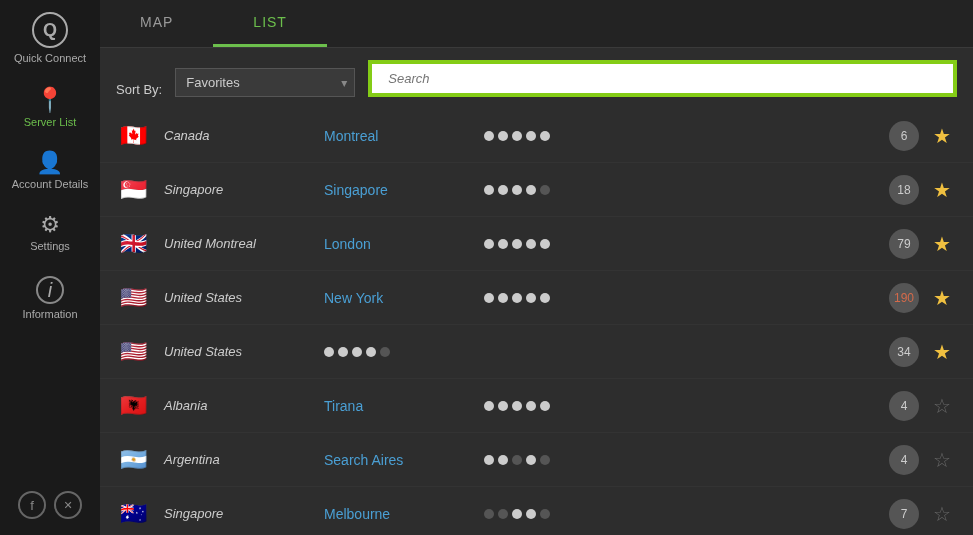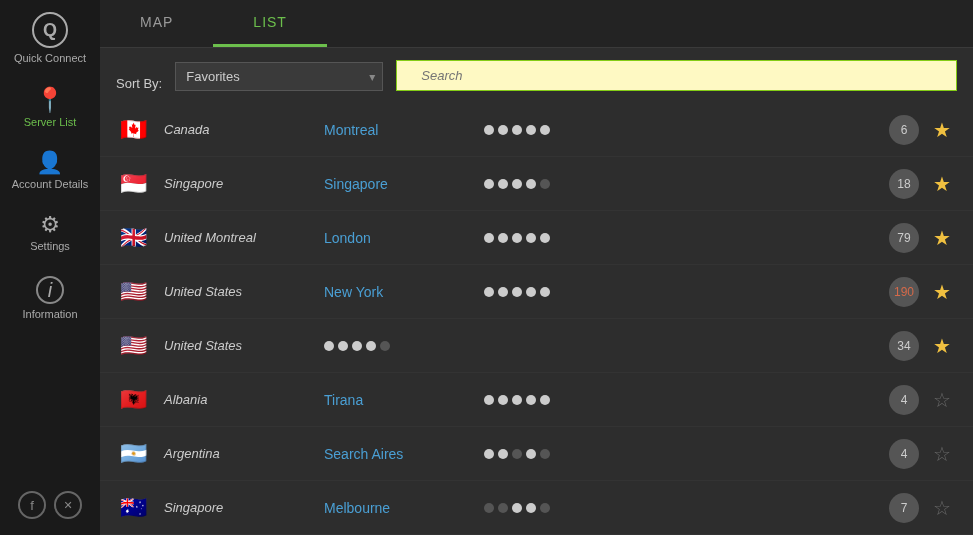--- a/index.html
+++ b/index.html
@@ -119,36 +119,36 @@
       align-items: center;
     }
     .sort-select {
       background: #3a3a3a;
       border: 1px solid #555;
       color: #ccc;
       padding: 6px 32px 6px 10px;
       font-size: 13px;
       appearance: none;
       cursor: pointer;
-      width: 208px;
+      width: 180px;
       outline: none;
     }
     .sort-chevron {
       position: absolute;
       right: 8px;
       pointer-events: none;
       color: #888;
       font-size: 12px;
     }
     .search-input {
       flex: 1;
-      background: #fef9c3;
-      border: 1px solid #84cc16;
+      background: #ffffff;
+      border: 4px solid #84cc16;
       color: #888;
-      padding: 7px 24px;
+      padding: 7px 16px;
       font-size: 13px;
       outline: none;
       font-style: italic;
     }
 
     
     .server-list {
       flex: 1;
       overflow-y: auto;
       overflow-x: hidden;

